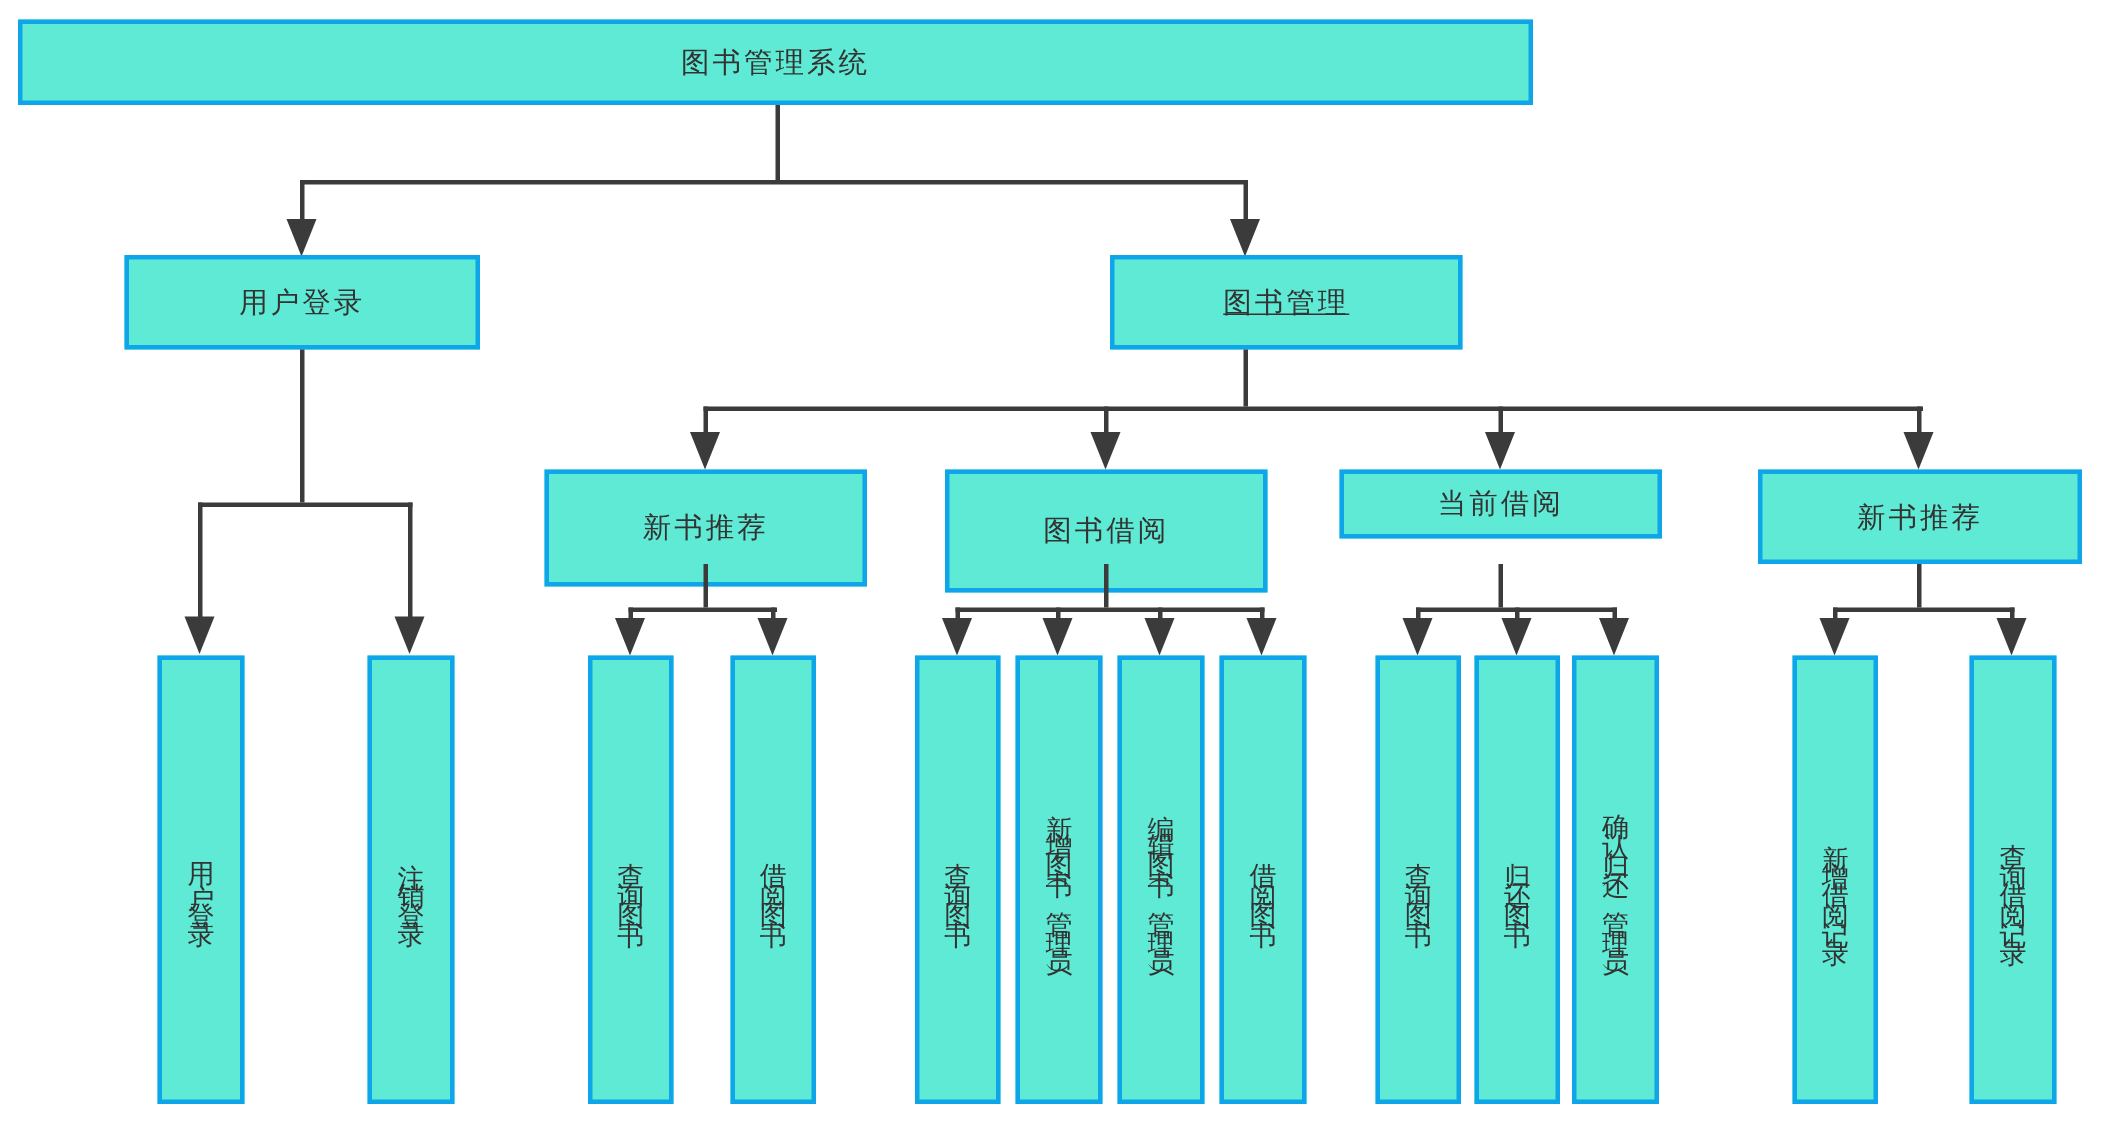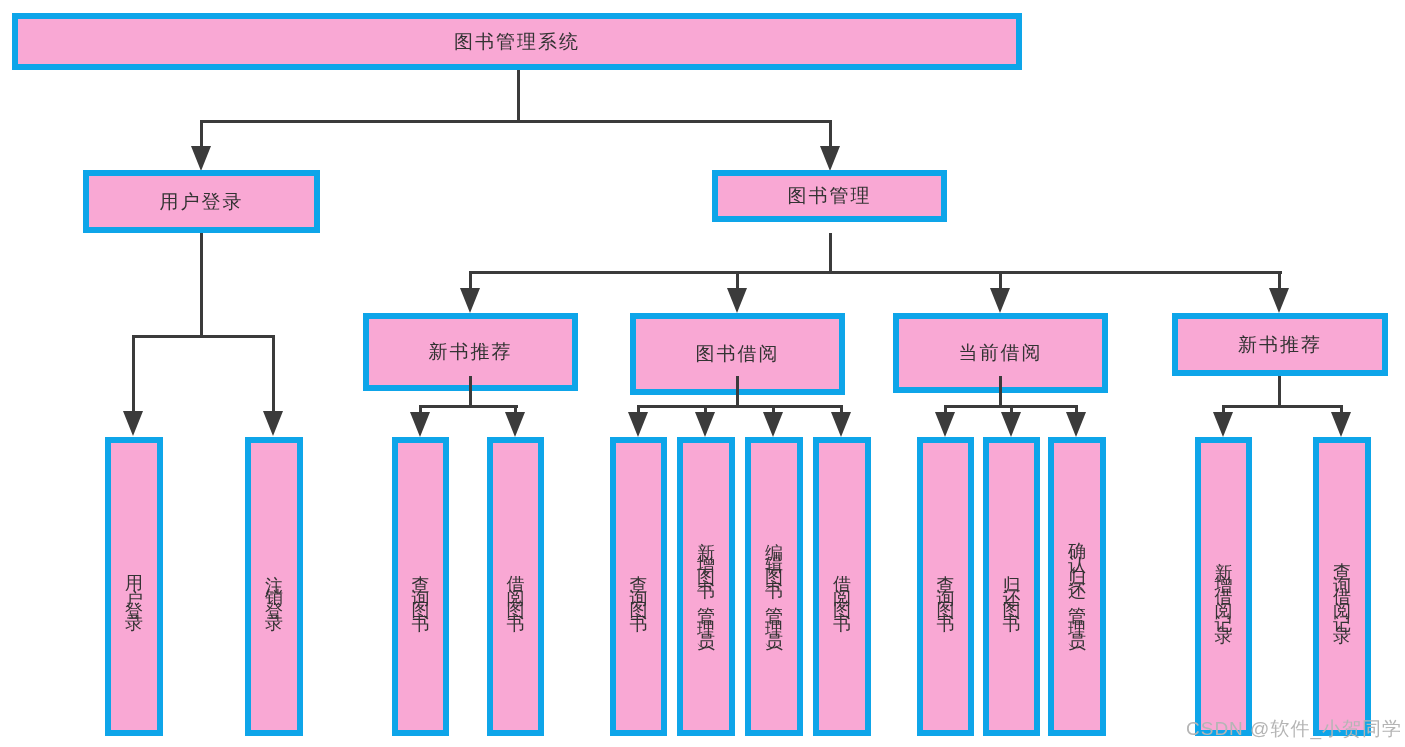--- a/index.html
+++ b/index.html
@@ -7,22 +7,22 @@
     position: relative;
     width: 1405px;
     height: 747px;
     background: #ffffff;
     overflow: hidden;
     font-family: "Liberation Sans", "DejaVu Sans", sans-serif;
   }
   .box {
     position: absolute;
     box-sizing: border-box;
-    border: 6px solid #0ea5e9;
-    background: #f9a8d4;
+    border: 3px solid #0ea5e9;
+    background: #5eead4;
     display: flex;
     align-items: center;
     justify-content: center;
     color: #333333;
   }
   .hbox {
     font-size: 19px;
     letter-spacing: 2px;
     white-space: nowrap;
   }
@@ -66,21 +66,21 @@
   <div class="vline" style="left:517px; top:70px; height:50px;"></div>
   <div class="hline" style="left:200px; top:120px; width:632px;"></div>
   <div class="vline" style="left:200px; top:120px; height:28px;"></div>
   <div class="arrow" style="left:191px; top:146px;"></div>
   <div class="vline" style="left:829px; top:120px; height:28px;"></div>
   <div class="arrow" style="left:820px; top:146px;"></div>
 
   <div class="box hbox" style="left:83px; top:170px; width:237px; height:63px;">
     <span>用户登录</span>
   </div>
-  <div class="box hbox" style="left:712px; top:170px; width:235px; height:52px;">
+  <div class="box hbox" style="left:740px; top:170px; width:235px; height:63px;text-decoration:underline;">
     <span>图书管理</span>
   </div>
 
   <div class="vline" style="left:200px; top:233px; height:102px;"></div>
   <div class="hline" style="left:132px; top:335px; width:143px;"></div>
   <div class="vline" style="left:132px; top:335px; height:77px;"></div>
   <div class="arrow" style="left:123px; top:411px;"></div>
   <div class="vline" style="left:272px; top:335px; height:77px;"></div>
   <div class="arrow" style="left:263px; top:411px;"></div>
 
@@ -94,21 +94,21 @@
   <div class="arrow" style="left:990px; top:288px;"></div>
   <div class="vline" style="left:1278px; top:271px; height:18px;"></div>
   <div class="arrow" style="left:1269px; top:288px;"></div>
 
   <div class="box hbox" style="left:363px; top:313px; width:215px; height:78px;">
     <span>新书推荐</span>
   </div>
   <div class="box hbox" style="left:630px; top:313px; width:215px; height:82px;">
     <span>图书借阅</span>
   </div>
-  <div class="box hbox" style="left:893px; top:313px; width:215px; height:80px;">
+  <div class="box hbox" style="left:893px; top:313px; width:215px; height:46px;">
     <span>当前借阅</span>
   </div>
   <div class="box hbox" style="left:1172px; top:313px; width:216px; height:63px;">
     <span>新书推荐</span>
   </div>
 
   <div class="vline" style="left:469px; top:376px; height:29px;"></div>
   <div class="hline" style="left:419px; top:405px; width:99px;"></div>
   <div class="vline" style="left:419px; top:405px; height:8px;"></div>
   <div class="arrow" style="left:410px; top:412px;"></div>
@@ -179,15 +179,14 @@
     <span>确认归还（管理员）</span>
   </div>
 
   <div class="box leaf" style="left:1195px; top:437px; width:57px; height:299px;">
     <span>新增借阅记录</span>
   </div>
   <div class="box leaf" style="left:1313px; top:437px; width:58px; height:299px;">
     <span>查询借阅记录</span>
   </div>
 
-  <div class="watermark">CSDN @软件_小贺同学</div>
 
 </div>
 
 </body></html>

